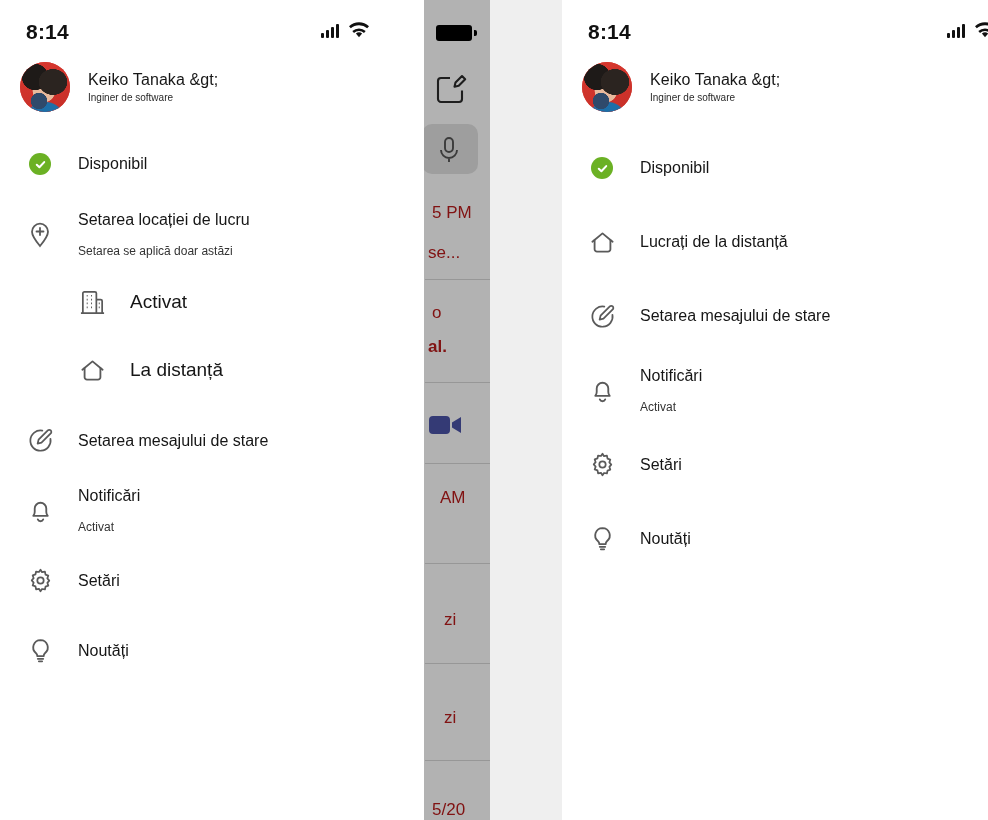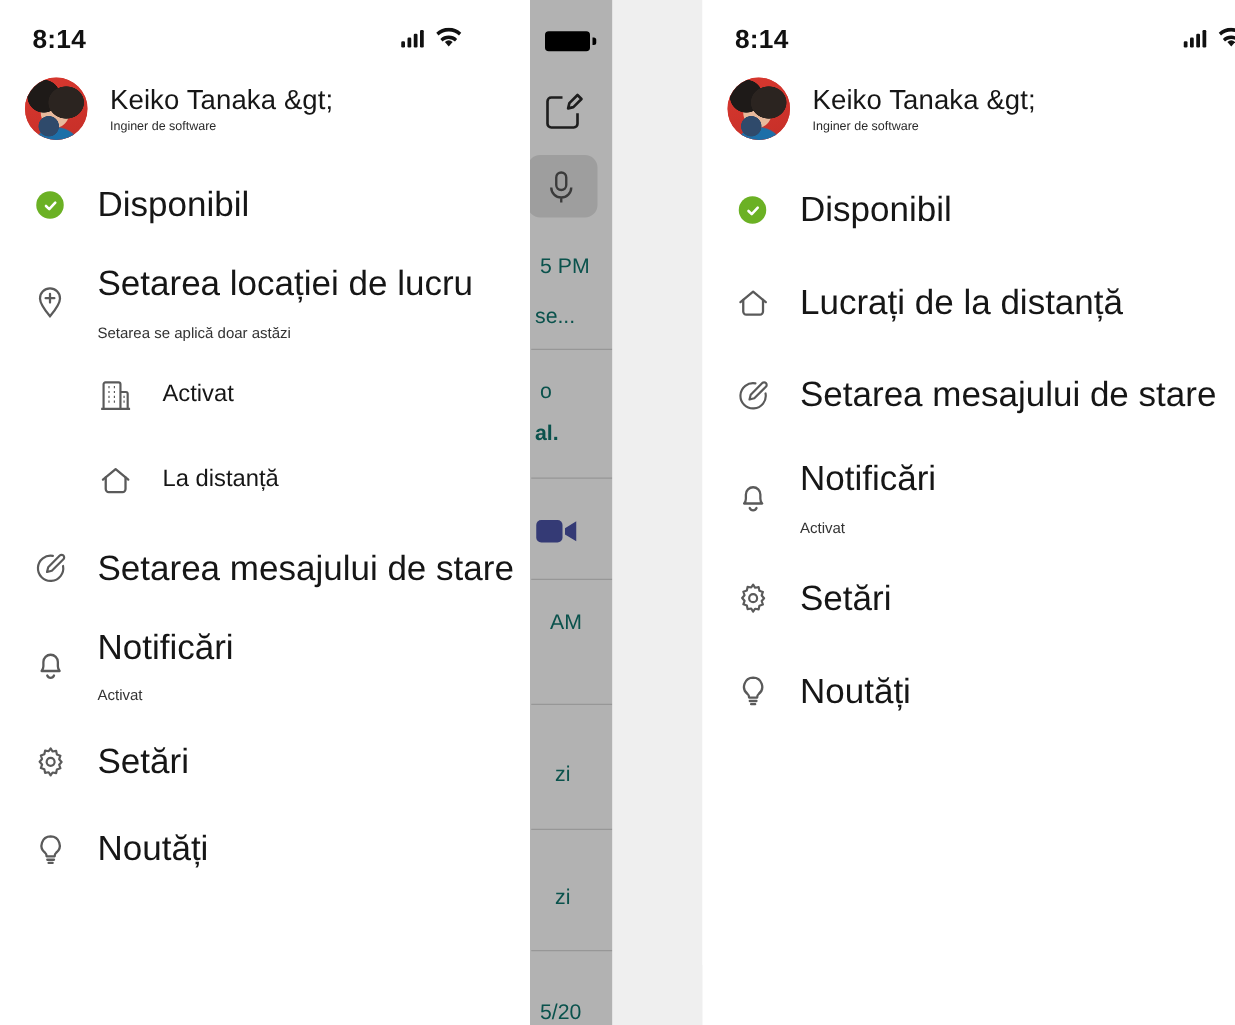--- a/index.html
+++ b/index.html
@@ -51,21 +51,21 @@
     position: absolute; right: 12px; top: 124px;
     width: 56px; height: 50px;
     background: #e3e3e3; border-radius: 10px;
   }
   .bg-mic {
     position: absolute; right: 28px; top: 136px;
     width: 26px; height: 28px;
   }
   .bg-line {
     position: absolute;
-    font-size: 17px; color: #0f766e;
+    font-size: 17px; color: #b91c1c;
     white-space: nowrap;
   }
   .bg-sep {
     position: absolute; left: 425px;
     width: 65px; height: 1px;
     background: #d8d8d8;
   }
   .bg-videoicon {
     position: absolute; right: 28px; top: 412px;
     width: 34px; height: 26px;
@@ -131,42 +131,42 @@
     background:
       radial-gradient(circle at 38% 78%, #2f4a6b 0 16%, rgba(47,74,107,0) 17%),
       radial-gradient(ellipse at 66% 40%, #2b2420 0 30%, rgba(43,36,32,0) 31%),
       radial-gradient(ellipse at 30% 30%, #1e1a18 0 26%, rgba(30,26,24,0) 27%),
       radial-gradient(ellipse at 48% 56%, #e8b99c 0 30%, rgba(232,185,156,0) 32%),
       radial-gradient(circle at 50% 120%, #1d6fa8 0 30%, rgba(29,111,168,0) 32%),
       linear-gradient(160deg, #d8382f 0%, #c62f28 100%);
   }
   .profile-text { margin-left: 18px; }
   .profile-name {
-    font-size: 22px; color: #161616; line-height: 1.15;
+    font-size: 16px; color: #161616; line-height: 1.15;
     letter-spacing: .1px;
   }
   .profile-role {
     font-size: 10px; color: #2a2a2a; margin-top: 3px;
   }
 
   
   .menu { position: relative; }
   .row {
     display: flex; align-items: center;
     min-height: 48px;
     padding-left: 20px;
   }
   .row-icon {
     width: 40px; flex: 0 0 40px;
     display: flex; align-items: center; justify-content: center;
     color: #5a5a5a;
   }
   .row-body { margin-left: 18px; }
   .row-label {
-    font-size: 28px; color: #161616; line-height: 1.2;
+    font-size: 16px; color: #161616; line-height: 1.2;
     white-space: nowrap;
   }
   .row-sub {
     font-size: 12px; color: #333; margin-top: 15px;
   }
   .row.indent { padding-left: 72px; }
   .row.indent .row-label { font-size: 19px; }
 
   
   .panel-left  .row { margin-top: 22px; }

